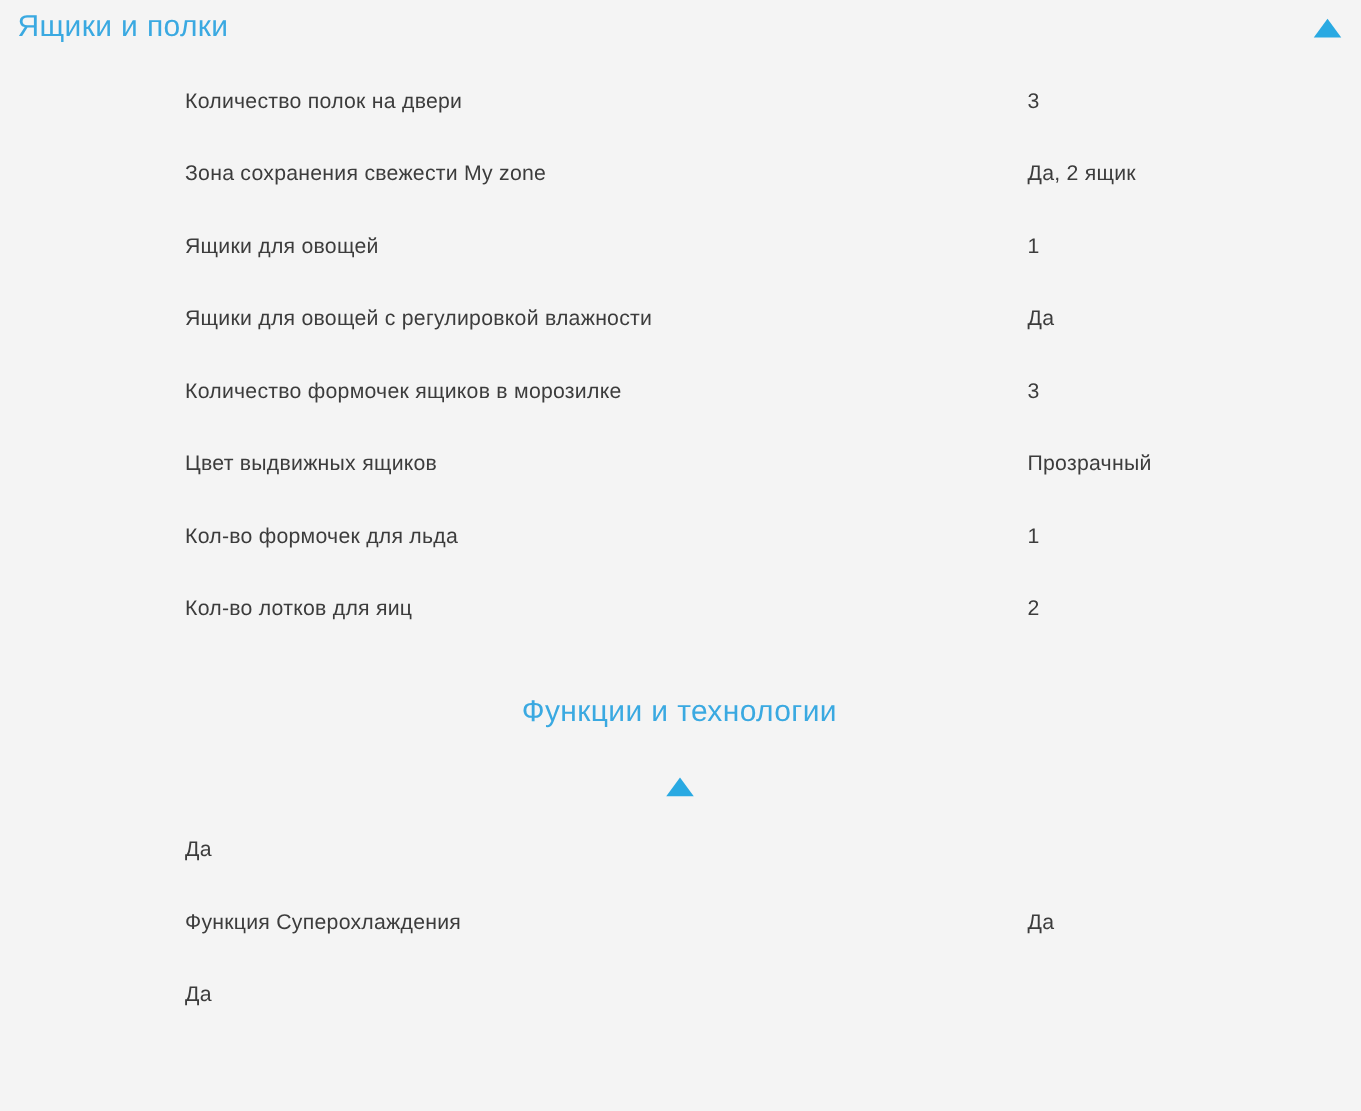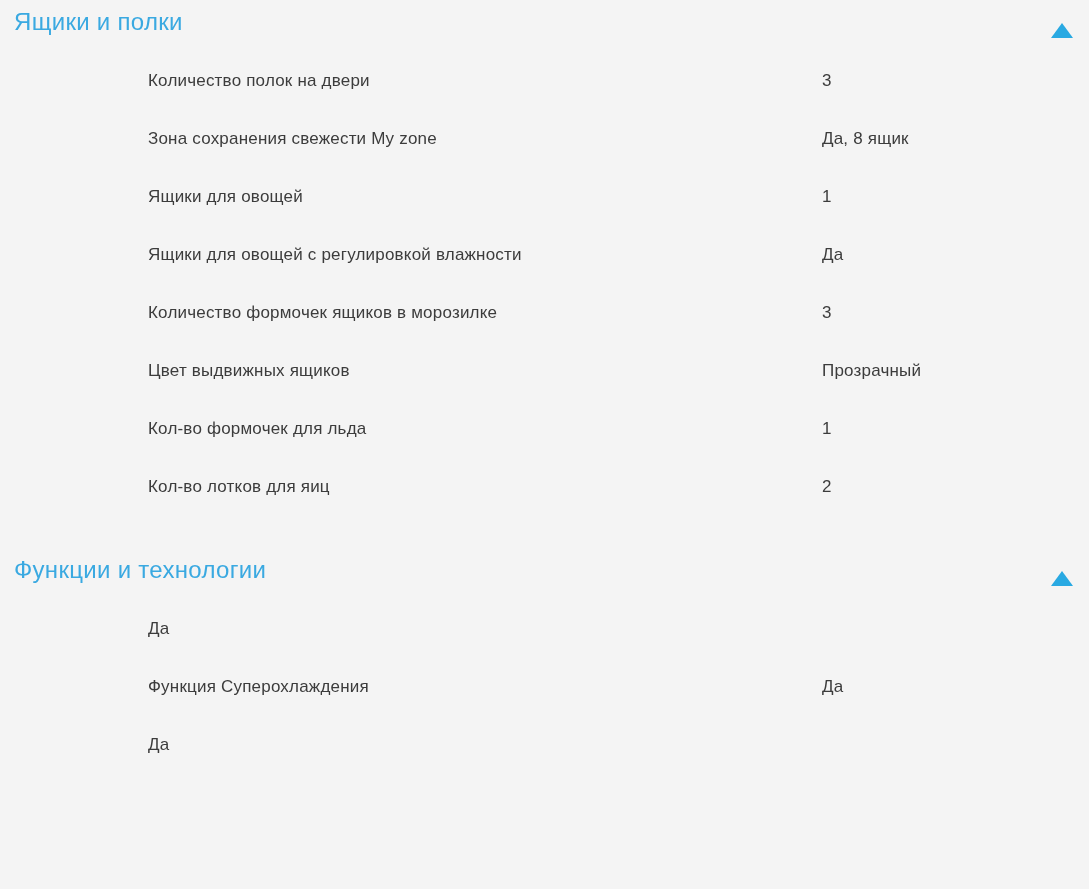--- a/index.html
+++ b/index.html
@@ -13,29 +13,30 @@
     color: #3c3c3c;
   }
 
   .specs-panel {
     width: 1089px;
     height: 889px;
   }
 
   .section-header {
     display: flex;
-    align-items: flex-end;
+    align-items: center;
     justify-content: space-between;
     padding: 6px 16px 14px 14px;
     cursor: pointer;
     gap: 36px;
   }
 
   .spec-section + .spec-section .section-header {
     padding-top: 38px;
+    flex-direction: column;
   }
 
   .section-title {
     font-size: 24px;
     line-height: 32px;
     font-weight: 400;
     color: #3aa9e1;
     letter-spacing: 0.3px;
   }
 
@@ -80,21 +81,21 @@
     </div>
     <div class="section-rows">
 
   <div class="spec-row">
     <span class="spec-label">Количество полок на двери</span>
     <span class="spec-value">3</span>
   </div>
 
   <div class="spec-row">
     <span class="spec-label">Зона сохранения свежести My zone</span>
-    <span class="spec-value">Да, 8 ящик</span>
+    <span class="spec-value">Да, 2 ящик</span>
   </div>
 
   <div class="spec-row">
     <span class="spec-label">Ящики для овощей</span>
     <span class="spec-value">1</span>
   </div>
 
   <div class="spec-row">
     <span class="spec-label">Ящики для овощей с регулировкой влажности</span>
     <span class="spec-value">Да</span>

